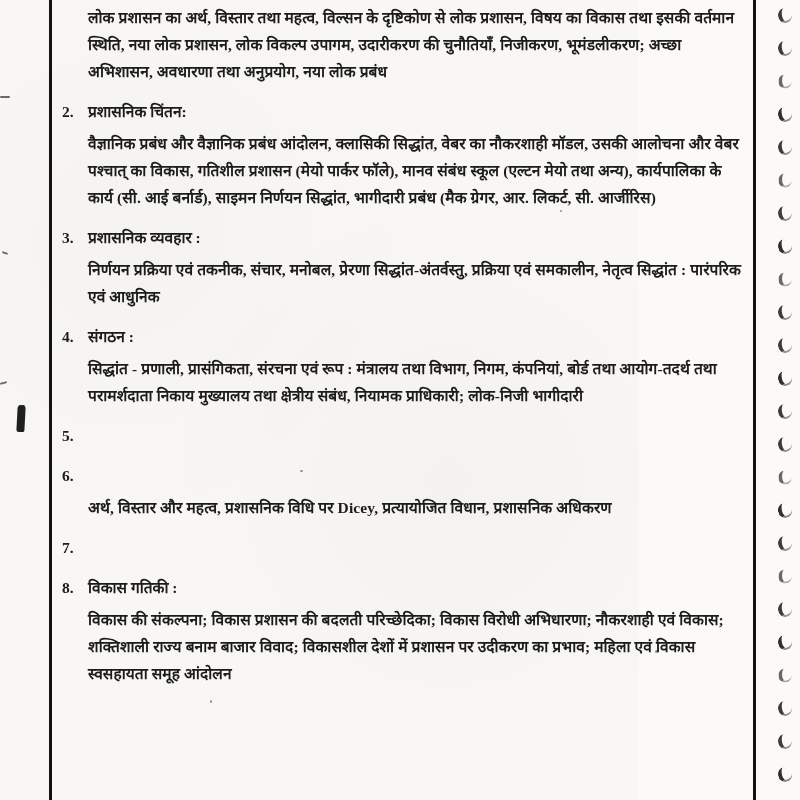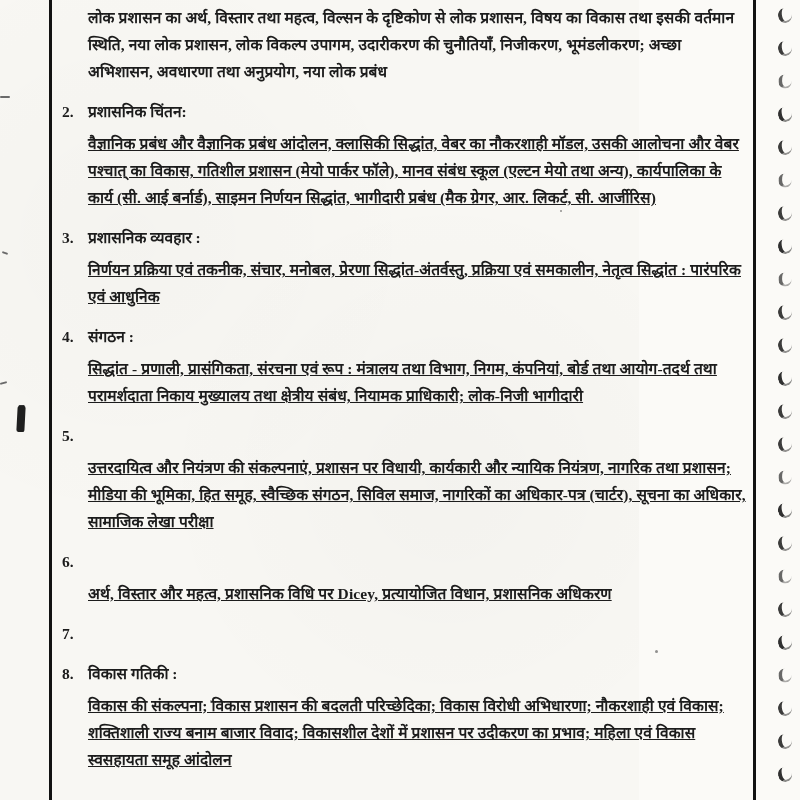--- a/index.html
+++ b/index.html
@@ -34,21 +34,20 @@
     display: flex; align-items: baseline;
     margin-top: 13px;
     font-weight: 700; font-size: 15.5px; line-height: 27px;
   }
   .heading .num { width: 26px; flex: 0 0 26px; }
   .section .body {
     margin: 5px 0 0 26px;
     font-size: 15.5px; line-height: 27px;
     font-weight: 600;
     letter-spacing: 0.1px;
-    text-decoration: underline;
   }
   .section .body:empty { display: none; }
 
   
   .binding-strip {
     position: absolute; left: 772px; top: 8px; width: 26px;
     display: flex; flex-direction: column; align-items: center;
   }
   .binding-mark {
     width: 10px; height: 13px;
@@ -150,21 +149,20 @@
       <span class="num">4.</span>
       <span class="title">संगठन :</span>
     </div>
     <p class="body">सिद्धांत - प्रणाली, प्रासंगिकता, संरचना एवं रूप : मंत्रालय तथा विभाग, निगम, कंपनियां, बोर्ड तथा आयोग-तदर्थ तथा परामर्शदाता निकाय मुख्यालय तथा क्षेत्रीय संबंध, नियामक प्राधिकारी; लोक-निजी भागीदारी</p>
   </div>
 
   <div class="section">
     <div class="heading">
       <span class="num">5.</span>
     </div>
-    <p class="body">उत्तरदायित्व और नियंत्रण की संकल्पनाएं, प्रशासन पर विधायी, कार्यकारी और न्यायिक नियंत्रण, नागरिक तथा प्रशासन; मीडिया की भूमिका, हित समूह, स्वैच्छिक संगठन, सिविल समाज, नागरिकों का अधिकार-पत्र (चार्टर), सूचना का अधिकार, सामाजिक लेखा परीक्षा</p>
   </div>
 
   <div class="section">
     <div class="heading">
       <span class="num">6.</span>
     </div>
     <p class="body">अर्थ, विस्तार और महत्व, प्रशासनिक विधि पर Dicey, प्रत्यायोजित विधान, प्रशासनिक अधिकरण</p>
   </div>
 
   <div class="section">

